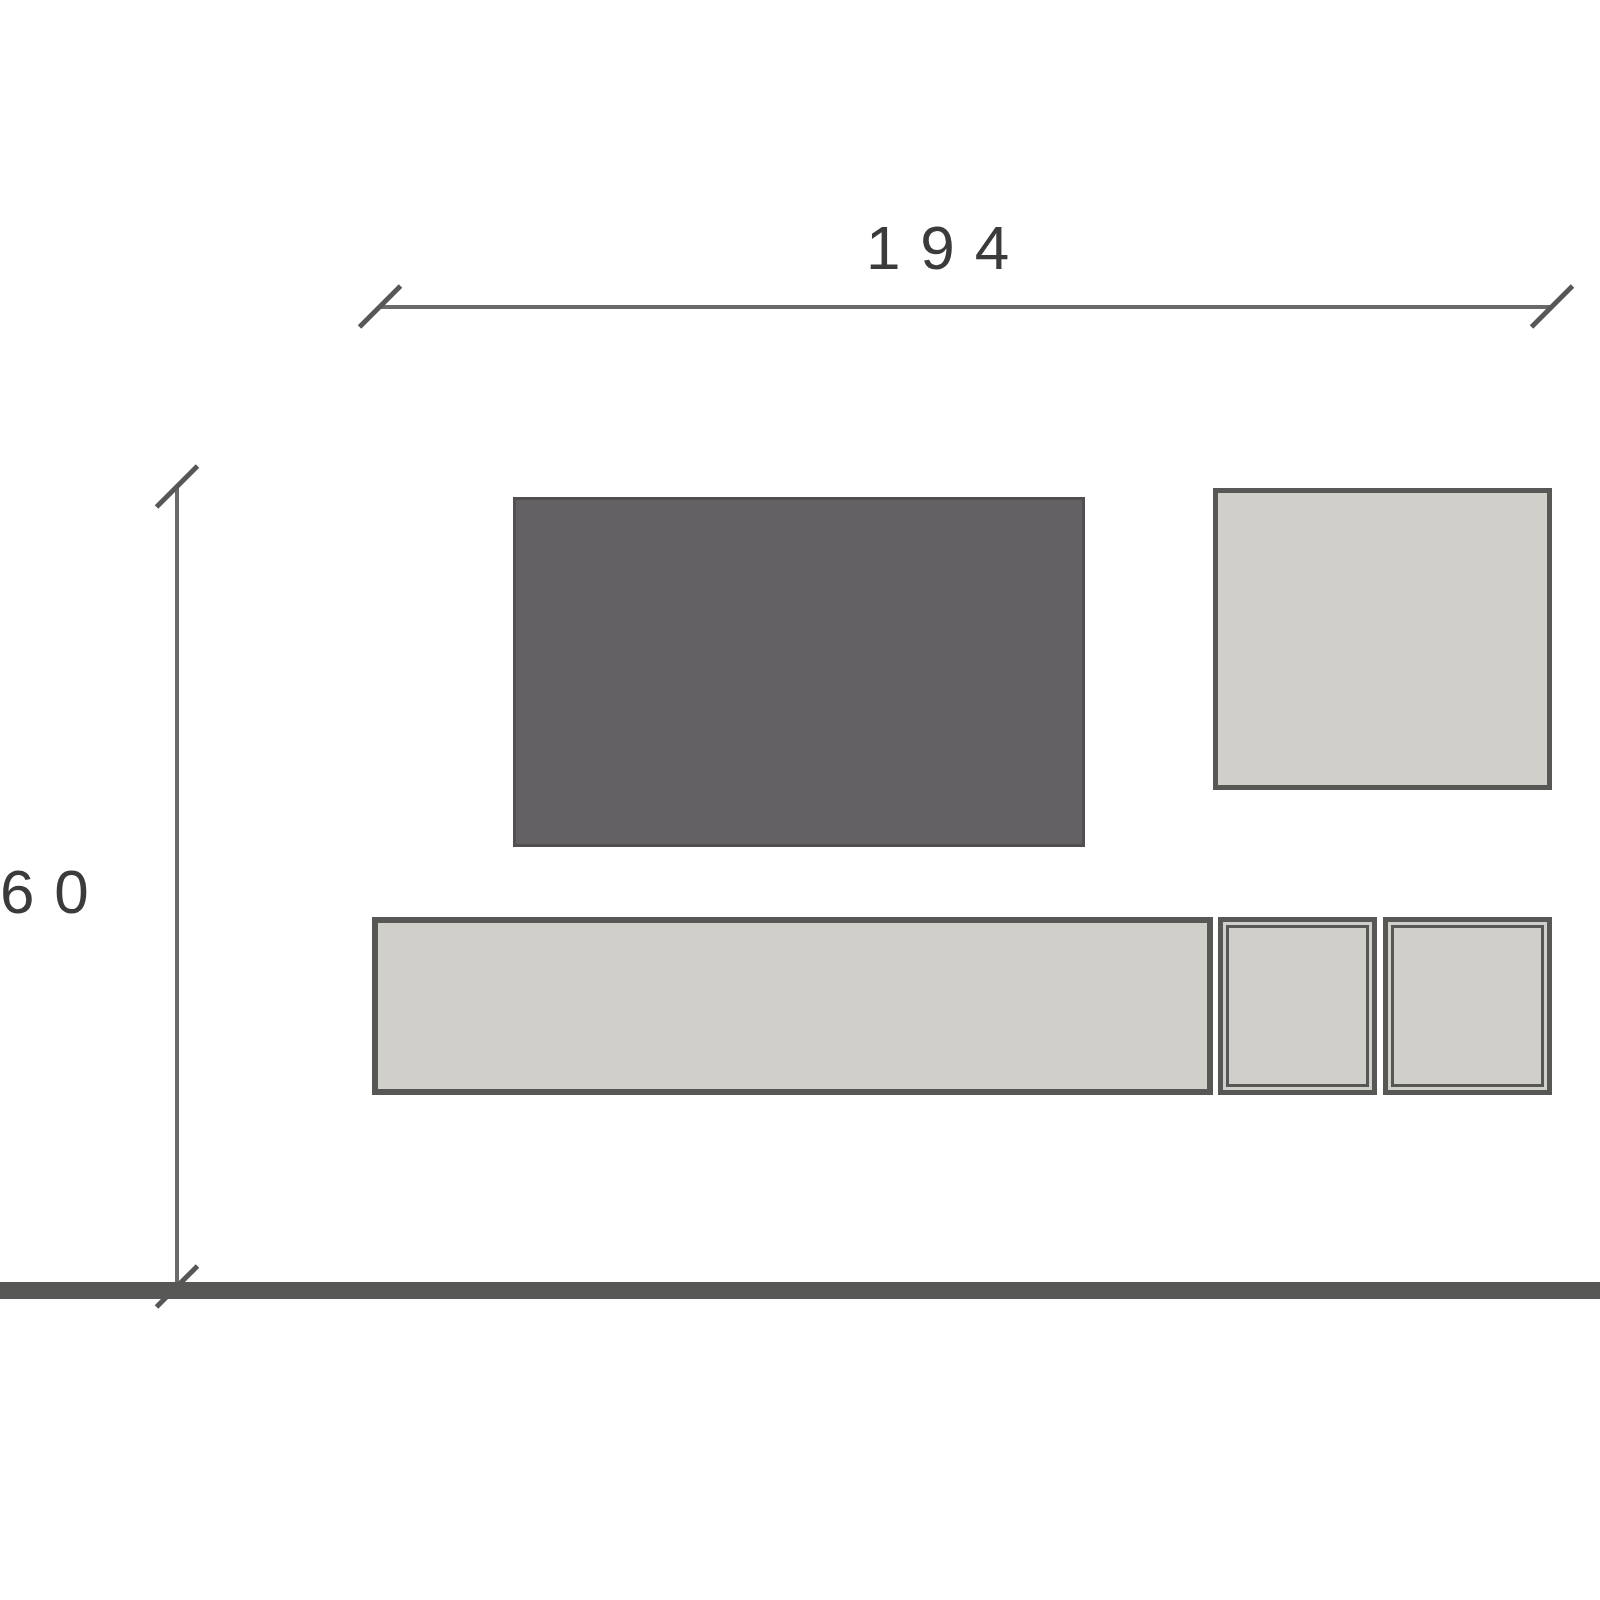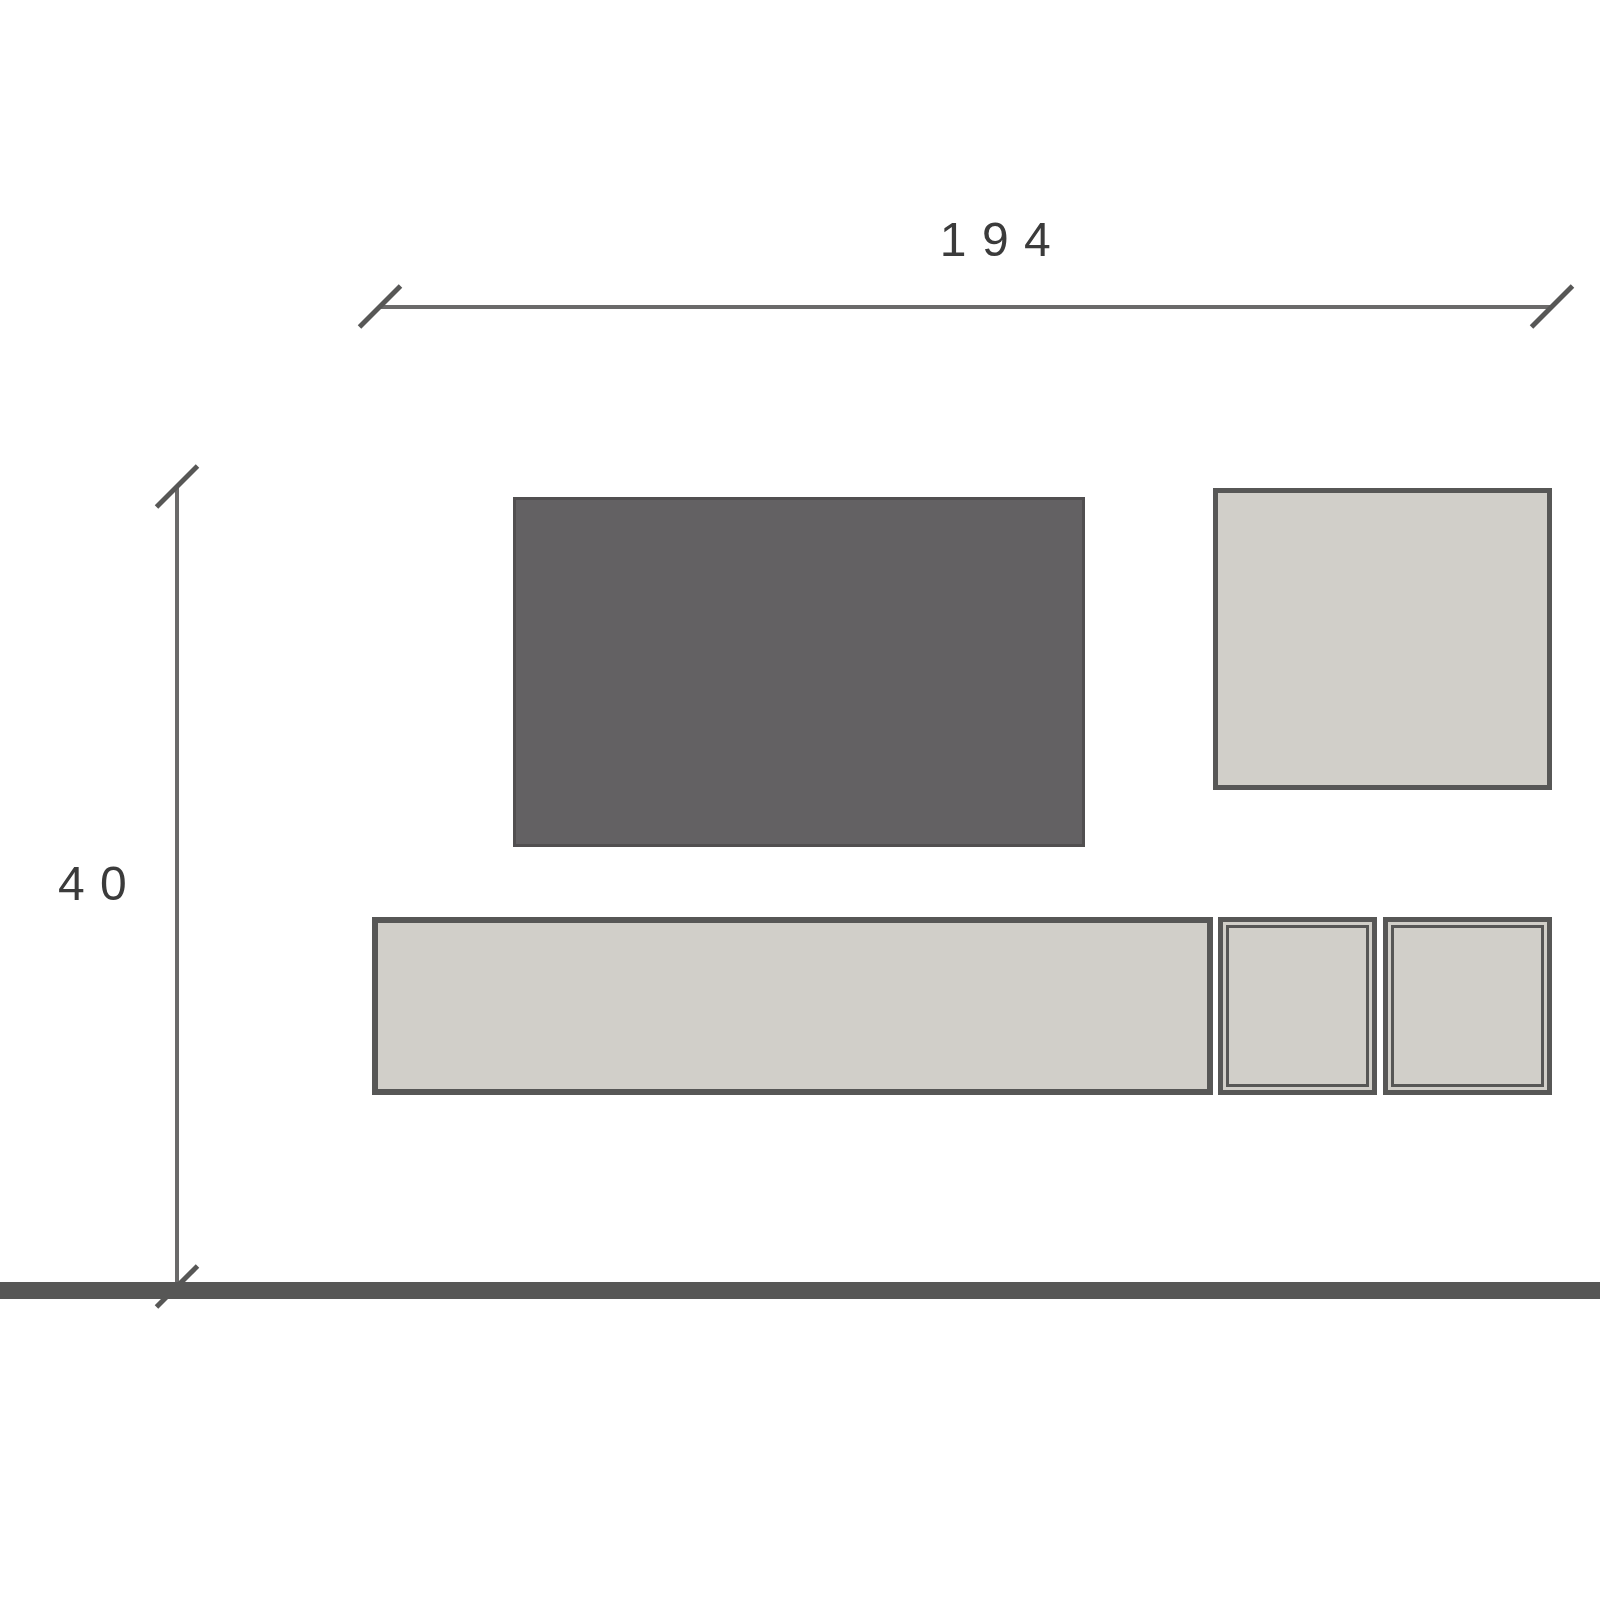--- a/index.html
+++ b/index.html
@@ -19,24 +19,24 @@
     transform:rotate(-45deg);
   }
   .tick-h-left{left:351px;top:304px;}
   .tick-h-right{left:1523px;top:304px;}
   .tick-v-top{left:148px;top:484px;}
   .tick-v-bottom{left:148px;top:1284px;}
   
   .dim-label{
     position:absolute;
     color:#3b3b3b;
-    font-size:48px;
+    font-size:62px;
     font-weight:300;
     letter-spacing:0.32em;
-    text-align:right;
+    text-align:left;
     white-space:nowrap;
   }
   .label-width{left:866px;top:212px;width:200px;}
   .label-height{left:0px;top:856px;width:142px;}
   
   .floor{
     position:absolute;left:0;top:1282px;width:1600px;height:17px;
     background:#575756;
   }
   
@@ -71,21 +71,21 @@
 <div class="canvas">
 
   <div class="dim-line dim-h"></div>
   <div class="tick tick-h-left"></div>
   <div class="tick tick-h-right"></div>
   <div class="dim-label label-width">194</div>
 
   <div class="dim-line dim-v"></div>
   <div class="tick tick-v-top"></div>
   <div class="tick tick-v-bottom"></div>
-  <div class="dim-label label-height">40</div>
+  <div class="dim-label label-height">60</div>
 
   <div class="unit dark-panel"></div>
   <div class="unit wall-cabinet"></div>
   <div class="unit base-unit"></div>
   <div class="unit cube cube-1">
     <div class="cube-inner"></div>
   </div>
   <div class="unit cube cube-2">
     <div class="cube-inner"></div>
   </div>

